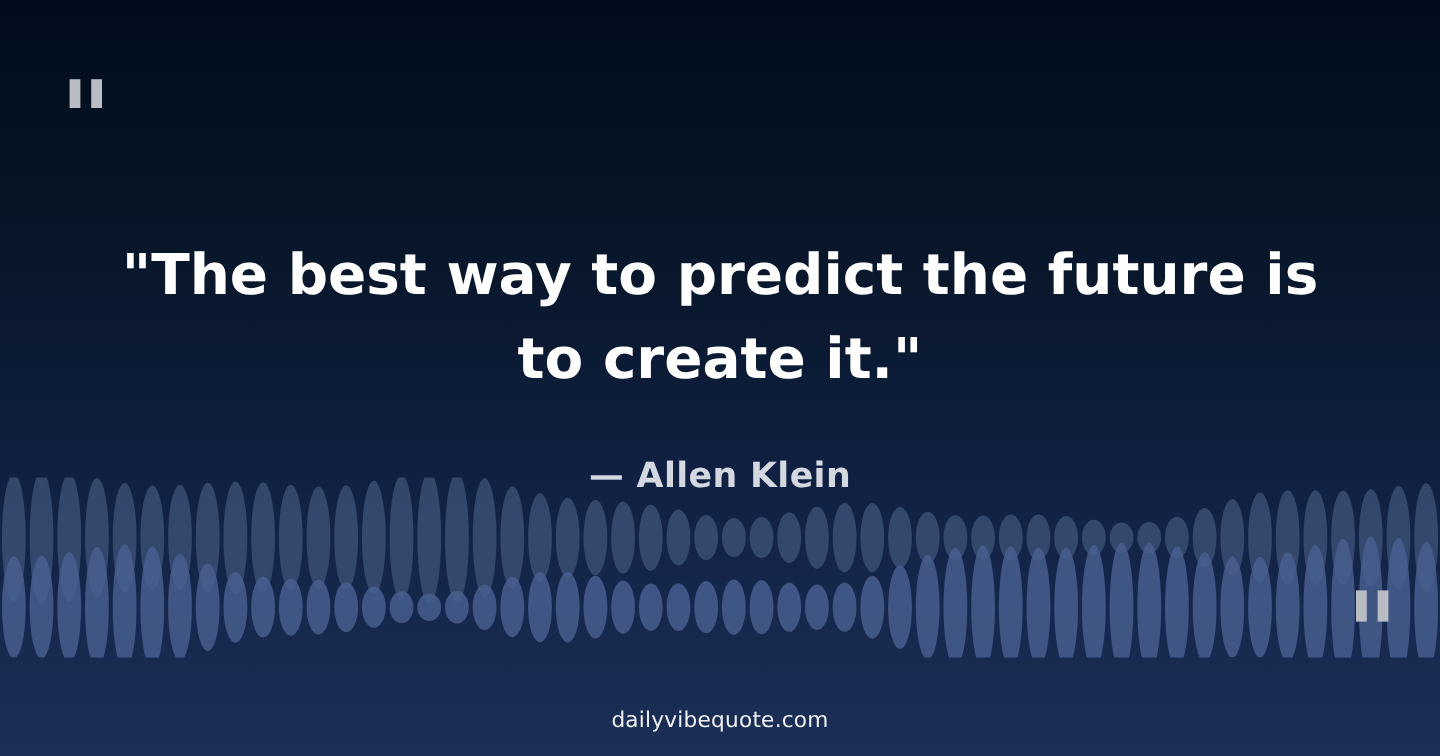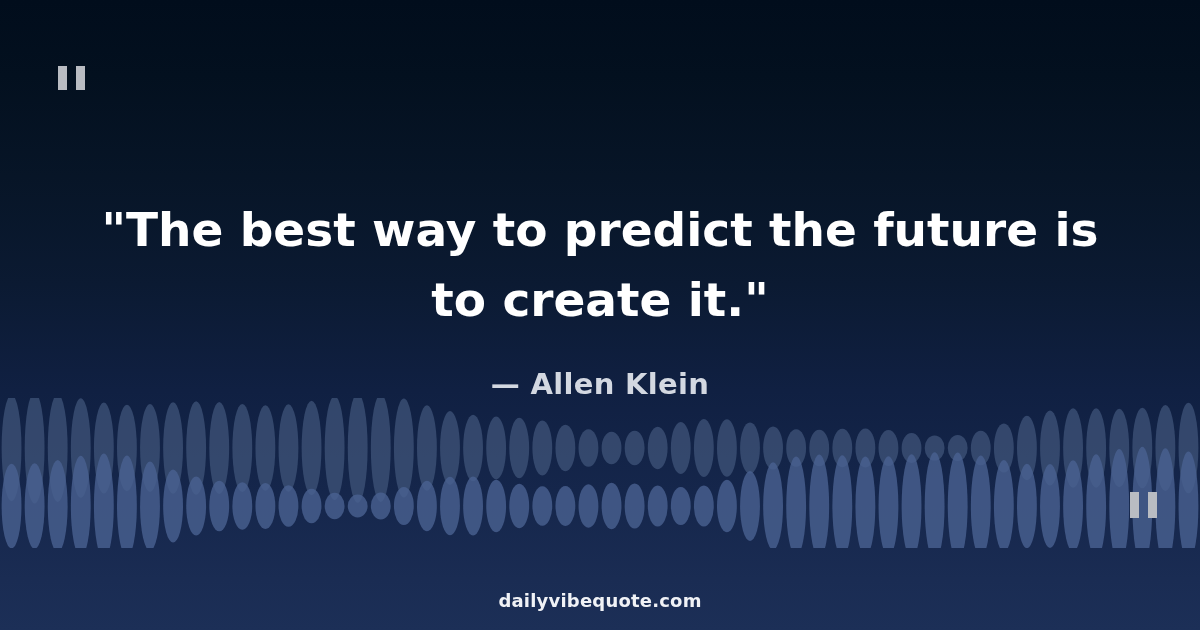--- a/index.html
+++ b/index.html
@@ -84,37 +84,37 @@
     color: #ffffff;
     font-size: 47px;
     font-weight: bold;
     line-height: 70px;
     letter-spacing: 0px;
     white-space: pre-line;
   }
   #author-text {
     position: absolute;
     left: 50%;
-    top: 367px;
+    top: 379px;
     transform: translateX(-50%);
     text-align: center;
     color: #d3d8e1;
     font-size: 29px;
     font-weight: bold;
     letter-spacing: 0.3px;
   }
   #footer-text {
     position: absolute;
     left: 50%;
     top: 590px;
     transform: translateX(-50%);
     text-align: center;
     color: #f0f2f6;
     font-size: 18px;
-    font-weight: bold;
+    font-weight: normal;
     letter-spacing: 0.2px;
   }
 </style>
 </head>
 <body>
 
 <div id="card">
 
   <div id="wave-band">
     <svg width="1200" height="150" viewBox="0 0 1200 150" xmlns="http://www.w3.org/2000/svg">

